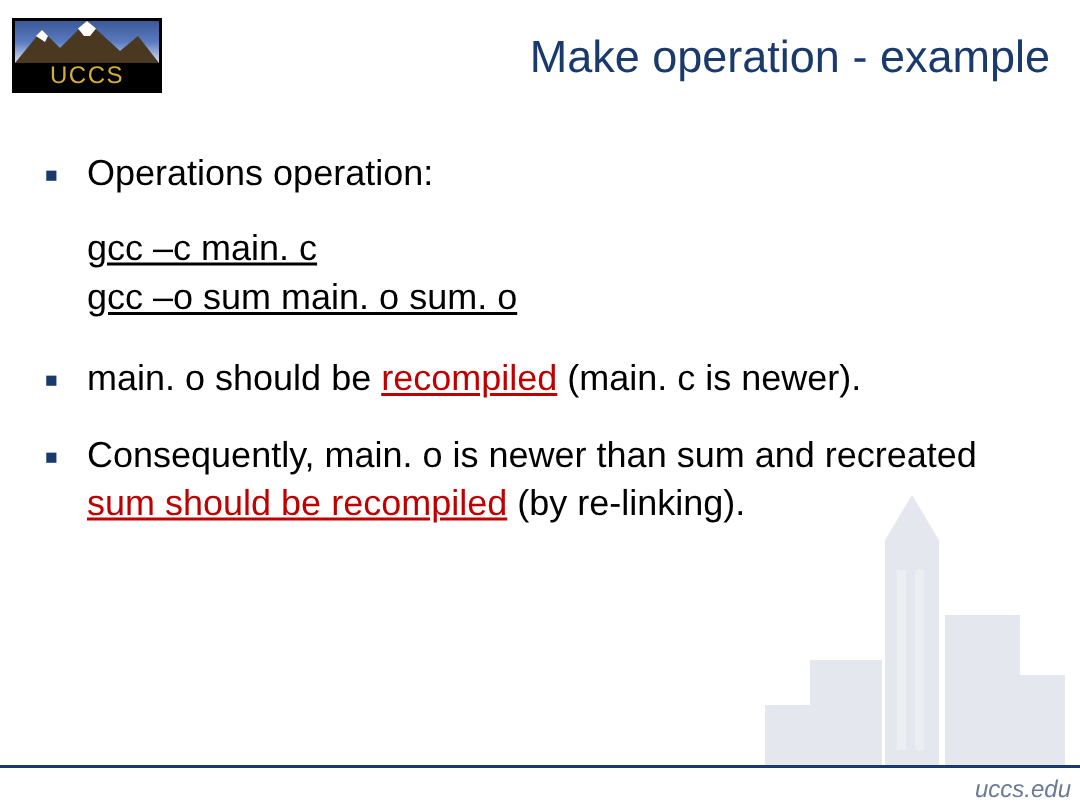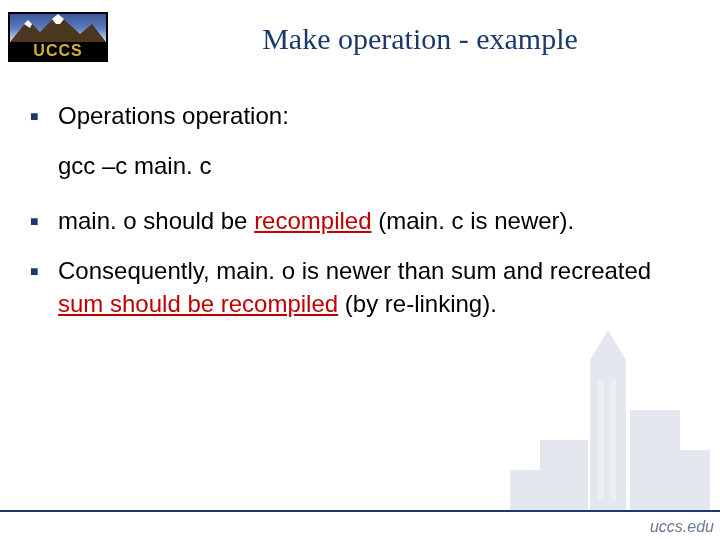--- a/index.html
+++ b/index.html
@@ -26,36 +26,35 @@
     background: linear-gradient(to bottom, #3b5998 0%, #5a7bc0 50%, #d8e0ed 100%);
     position: relative;
     overflow: hidden;
   }
   .logo-mountain svg { position: absolute; bottom: 0; left: 0; }
   .logo-text {
     width: 100%;
     height: 40%;
     background: #000;
     color: #d4af37;
-    font-weight: bold;
+    font-weight: normal;
     font-size: 16px;
     letter-spacing: 1px;
     display: flex;
     align-items: center;
     justify-content: center;
   }
   .title {
     position: absolute;
     top: 22px;
     left: 140px;
     right: 20px;
-    text-align: center;
+    text-align: right;
     font-size: 30px;
     color: #1a3a6e;
-    font-family: Liberation Serif, serif;
   }
   .content {
     position: absolute;
     top: 100px;
     left: 30px;
     right: 30px;
     font-size: 24px;
     color: #000;
     line-height: 1.35;
   }
@@ -68,20 +67,21 @@
     width: 28px;
     font-size: 14px;
     color: #1a3a6e;
     padding-top: 7px;
   }
   .bullet-text { flex: 1; }
   .code-block {
     margin-left: 28px;
     margin-bottom: 22px;
     margin-top: 4px;
+    text-decoration: underline;
   }
   .code-line { display: block; }
   .redword { color: #c00000; text-decoration: underline; }
   .footer-line {
     position: absolute;
     left: 0;
     right: 0;
     bottom: 28px;
     height: 2px;
     background: #1a3a6e;
@@ -135,20 +135,21 @@
 
 <div class="content">
 
   <div class="bullet-item">
     <div class="bullet-marker">■</div>
     <div class="bullet-text">Operations operation:</div>
   </div>
 
   <div class="code-block">
     <span class="code-line">gcc –c main. c</span>
+    <span class="code-line">gcc –o sum main. o sum. o</span>
   </div>
 
   <div class="bullet-item">
     <div class="bullet-marker">■</div>
     <div class="bullet-text">
       <span>main. o should be </span><span class="redword">recompiled</span><span> (main. c is newer).</span>
     </div>
   </div>
 
   <div class="bullet-item">

